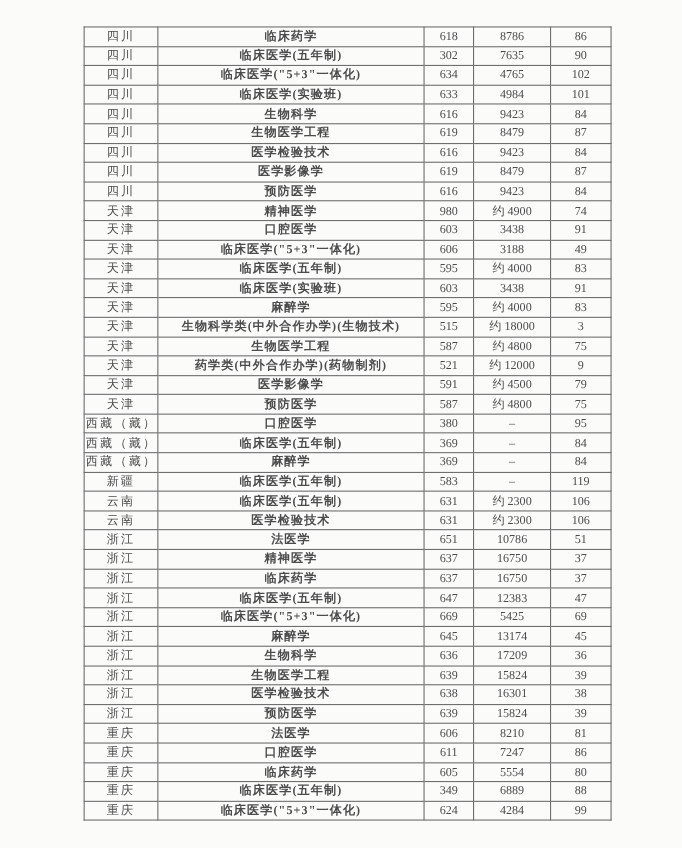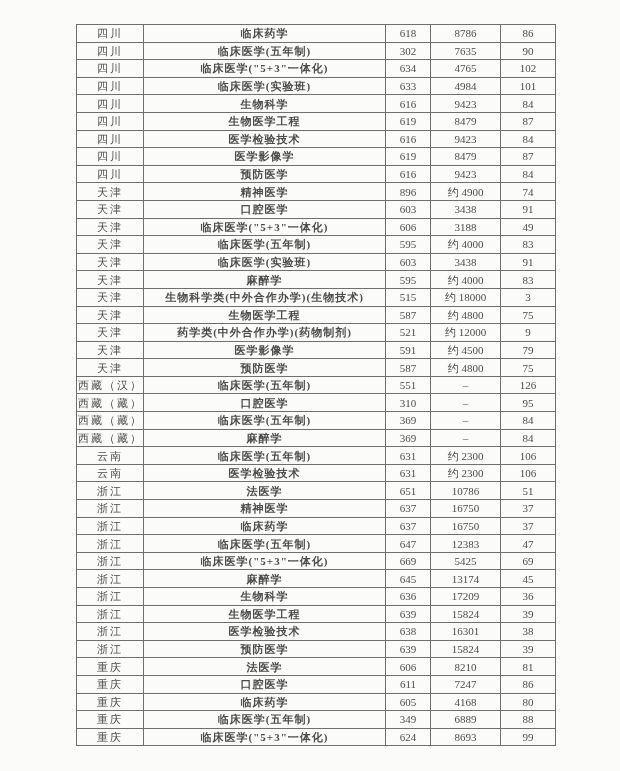--- a/index.html
+++ b/index.html
@@ -115,21 +115,21 @@
         <tr>
           <td class="col-province">四川</td>
           <td class="col-major">预防医学</td>
           <td class="col-score">616</td>
           <td class="col-rank">9423</td>
           <td class="col-num">84</td>
         </tr>
         <tr>
           <td class="col-province">天津</td>
           <td class="col-major">精神医学</td>
-          <td class="col-score">896</td>
+          <td class="col-score">980</td>
           <td class="col-rank">约 4900</td>
           <td class="col-num">74</td>
         </tr>
         <tr>
           <td class="col-province">天津</td>
           <td class="col-major">口腔医学</td>
           <td class="col-score">603</td>
           <td class="col-rank">3438</td>
           <td class="col-num">91</td>
         </tr>
@@ -190,46 +190,46 @@
           <td class="col-num">79</td>
         </tr>
         <tr>
           <td class="col-province">天津</td>
           <td class="col-major">预防医学</td>
           <td class="col-score">587</td>
           <td class="col-rank">约 4800</td>
           <td class="col-num">75</td>
         </tr>
         <tr>
-          <td class="col-province">西藏（汉）</td>
-          <td class="col-major">临床医学(五年制)</td>
-          <td class="col-score">551</td>
-          <td class="col-rank">–</td>
-          <td class="col-num">126</td>
-        </tr>
-        <tr>
           <td class="col-province">西藏（藏）</td>
           <td class="col-major">口腔医学</td>
-          <td class="col-score">310</td>
+          <td class="col-score">380</td>
           <td class="col-rank">–</td>
           <td class="col-num">95</td>
         </tr>
         <tr>
           <td class="col-province">西藏（藏）</td>
           <td class="col-major">临床医学(五年制)</td>
           <td class="col-score">369</td>
           <td class="col-rank">–</td>
           <td class="col-num">84</td>
         </tr>
         <tr>
           <td class="col-province">西藏（藏）</td>
           <td class="col-major">麻醉学</td>
           <td class="col-score">369</td>
           <td class="col-rank">–</td>
           <td class="col-num">84</td>
+        </tr>
+        <tr>
+          <td class="col-province">新疆</td>
+          <td class="col-major">临床医学(五年制)</td>
+          <td class="col-score">583</td>
+          <td class="col-rank">–</td>
+          <td class="col-num">119</td>
         </tr>
         <tr>
           <td class="col-province">云南</td>
           <td class="col-major">临床医学(五年制)</td>
           <td class="col-score">631</td>
           <td class="col-rank">约 2300</td>
           <td class="col-num">106</td>
         </tr>
         <tr>
           <td class="col-province">云南</td>
@@ -319,32 +319,32 @@
           <td class="col-province">重庆</td>
           <td class="col-major">口腔医学</td>
           <td class="col-score">611</td>
           <td class="col-rank">7247</td>
           <td class="col-num">86</td>
         </tr>
         <tr>
           <td class="col-province">重庆</td>
           <td class="col-major">临床药学</td>
           <td class="col-score">605</td>
-          <td class="col-rank">4168</td>
+          <td class="col-rank">5554</td>
           <td class="col-num">80</td>
         </tr>
         <tr>
           <td class="col-province">重庆</td>
           <td class="col-major">临床医学(五年制)</td>
           <td class="col-score">349</td>
           <td class="col-rank">6889</td>
           <td class="col-num">88</td>
         </tr>
         <tr>
           <td class="col-province">重庆</td>
           <td class="col-major">临床医学("5+3"一体化)</td>
           <td class="col-score">624</td>
-          <td class="col-rank">8693</td>
+          <td class="col-rank">4284</td>
           <td class="col-num">99</td>
         </tr>
       </tbody>
   </table>
 </div>
 
 </body></html>

